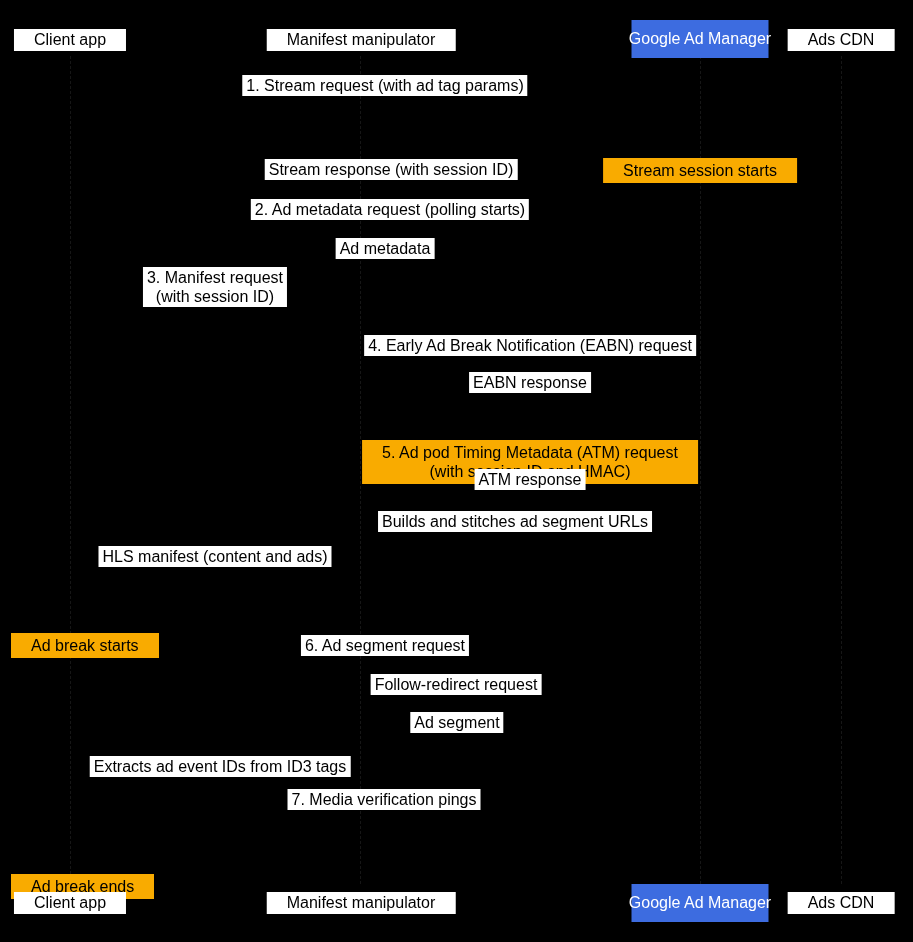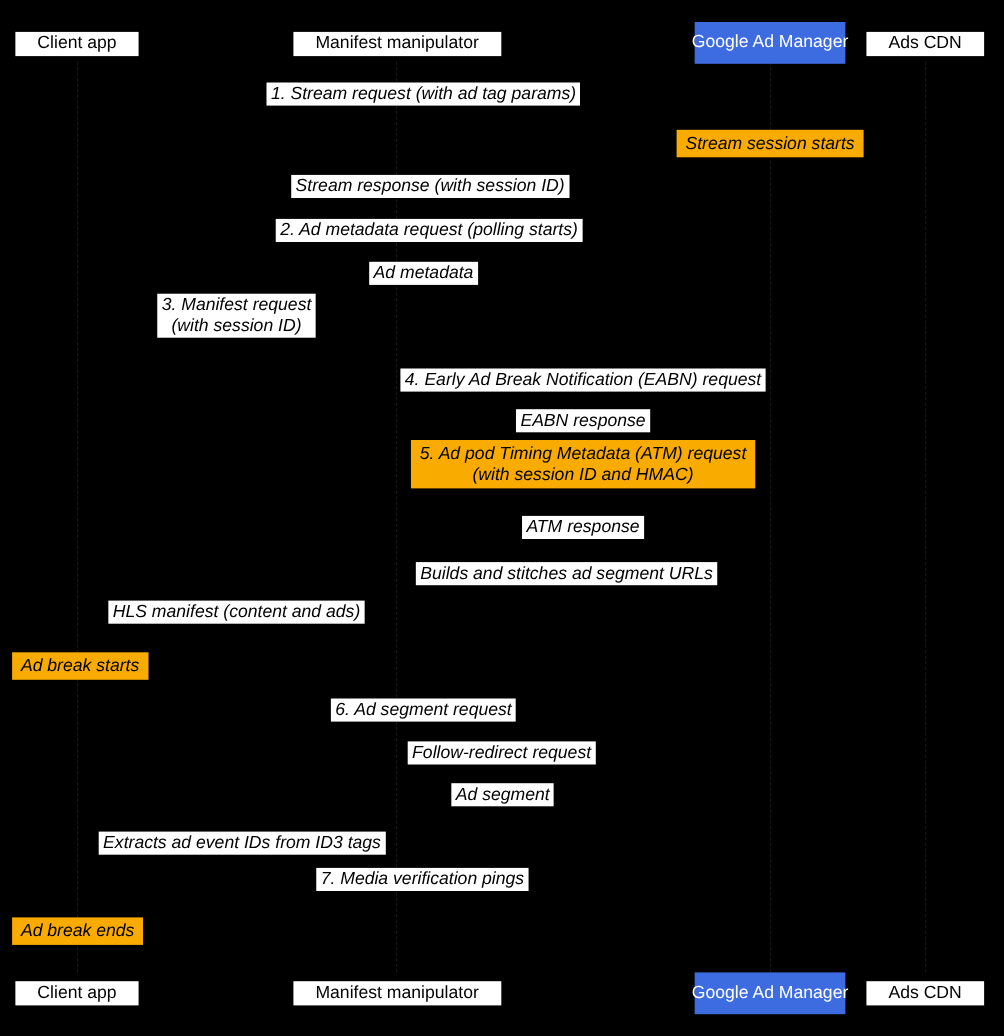--- a/index.html
+++ b/index.html
@@ -45,25 +45,25 @@
   .msg {
     position: absolute;
     transform: translateX(-50%);
     background: var(--label-bg, #fff);
     color: var(--label-text, #000);
     font-size: 16px;
     line-height: 19px;
     padding: 1px 4px;
     white-space: pre-line;
     text-align: center;
-    font-style: italic;
   }
   .msg.highlight {
     background: var(--highlight-bg, #F9AB00);
-    padding: 3px 8px;
+    padding: 3px 20px;
+    margin-top: 40px;
   }
   .msg.anchor-left {
     transform: none;
     text-align: right;
   }
 </style>
 </head>
 <body>
 
 <div class="canvas">

